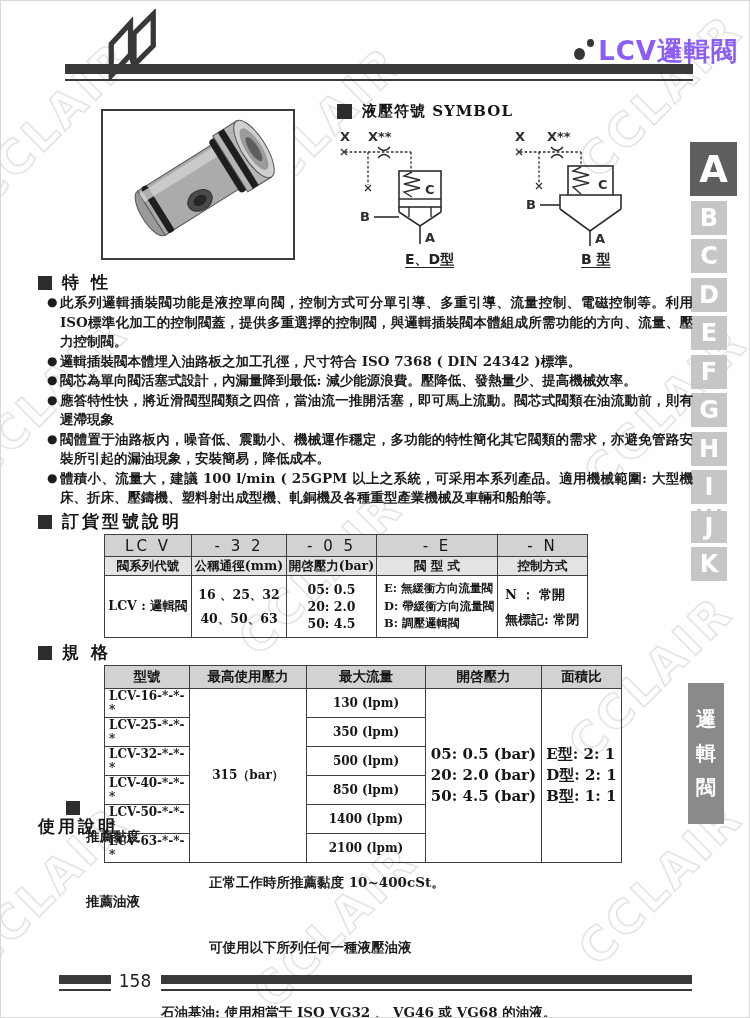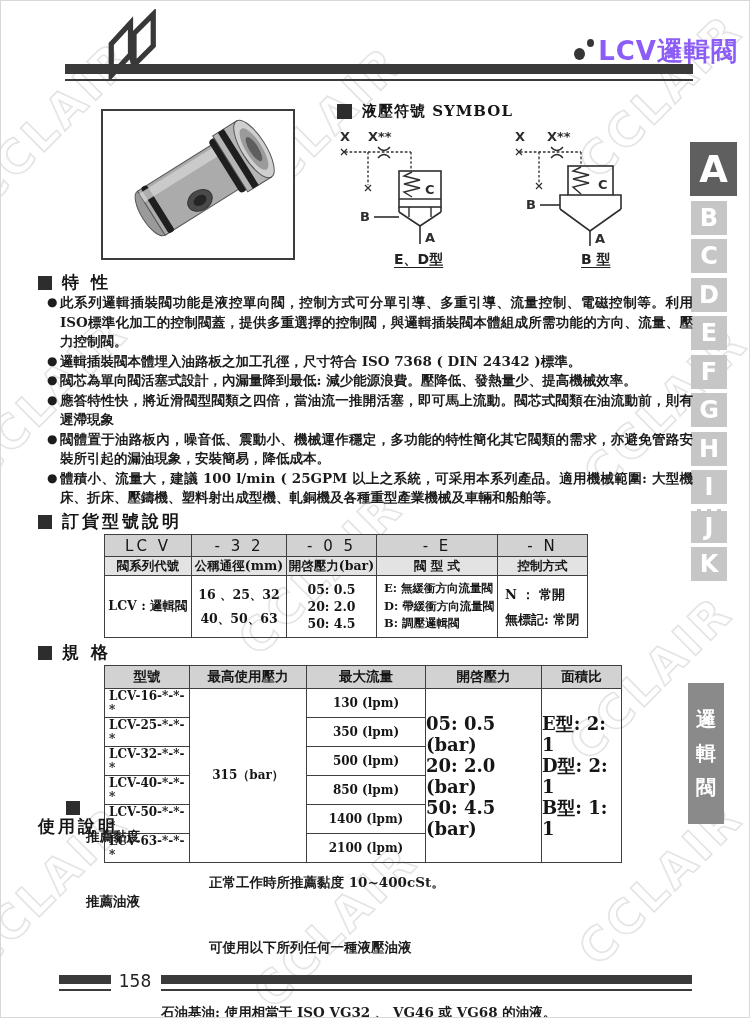--- a/index.html
+++ b/index.html
@@ -81,21 +81,21 @@
   .cell-lines.sp div { line-height:24px; }
   .cell-left { text-align:left !important; padding-left:7px !important; }
   .cell-left div { line-height:17.5px; font-size:11.5px; }
   .ctl div { line-height:25px; font-size:13px; }
   .spec-head { left:37px; top:640px; }
   table.spec { left:103px; top:664px; width:517px; }
   table.spec tr.hd td { height:23px; background:#d2d2d2; font-size:13.5px; }
   table.spec tr.r td { height:17.5px; font-size:12px; }
   td.model { text-align:left !important; padding-left:4px !important; font-size:12px;margin-top:25px; }
   td.mrg .inner { display:inline-block; text-align:left; }
-  td.mrg .inner div { line-height:21px; font-size:18px; }
+  td.mrg .inner div { line-height:21px; font-size:15px; }
   
   .use-head { left:37px; top:800px; }
   .usage { left:85px; top:826px; width:606px; font-size:13.5px; font-weight:bold; line-height:19px; }
   .use-row { display:flex;gap:48px; }
   .use-row .lb { flex:none; width:75px; }
   .use-row .ct { flex:1; text-align:justify;margin-top:46px; }
   .use-row.sub { margin-left:75px; }
 </style>
 </head>
 <body>
@@ -188,21 +188,21 @@
     <line x1="61" y1="79" x2="61" y2="84" stroke-width="1.6"></line>
     <line x1="103" y1="79" x2="103" y2="84" stroke-width="1.6"></line>
     <line x1="71" y1="79" x2="71" y2="89" stroke-width="1.4"></line>
     <line x1="93" y1="79" x2="93" y2="89" stroke-width="1.4"></line>
     <path d="M61,84 L82,98 L103,84" stroke-width="1.6"></path>
     <text x="22" y="93" font-size="13">B</text>
     <line x1="36" y1="89" x2="61" y2="89" stroke-width="1.6"></line>
     <line x1="82" y1="98" x2="82" y2="116" stroke-width="1.6"></line>
     <text x="87" y="114" font-size="13">A</text>
   </svg>
-  <div class="cap" style="left:393px; top:250px;">E、D型</div>
+  <div class="cap" style="left:404px; top:250px;">E、D型</div>
 
   <svg class="sym" style="left:510px; top:127px;" width="120" height="122" viewBox="0 0 120 122">
     <text x="4" y="13" font-size="13">X</text>
     <text x="36" y="13" font-size="13">X**</text>
     <path d="M5,21 L11,27 M5,27 L11,21" stroke-width="1.2"></path>
     <line x1="9" y1="24" x2="70" y2="24" stroke-width="1.3" stroke-dasharray="2.6 2"></line>
     <path d="M40,19 Q46,26 52,19" stroke-width="1.3"></path>
     <path d="M40,30 Q46,23 52,30" stroke-width="1.3"></path>
     <line x1="28" y1="24" x2="28" y2="55" stroke-width="1.3" stroke-dasharray="2.6 2"></line>
     <path d="M25,55 L31,61 M25,61 L31,55" stroke-width="1.2"></path>

